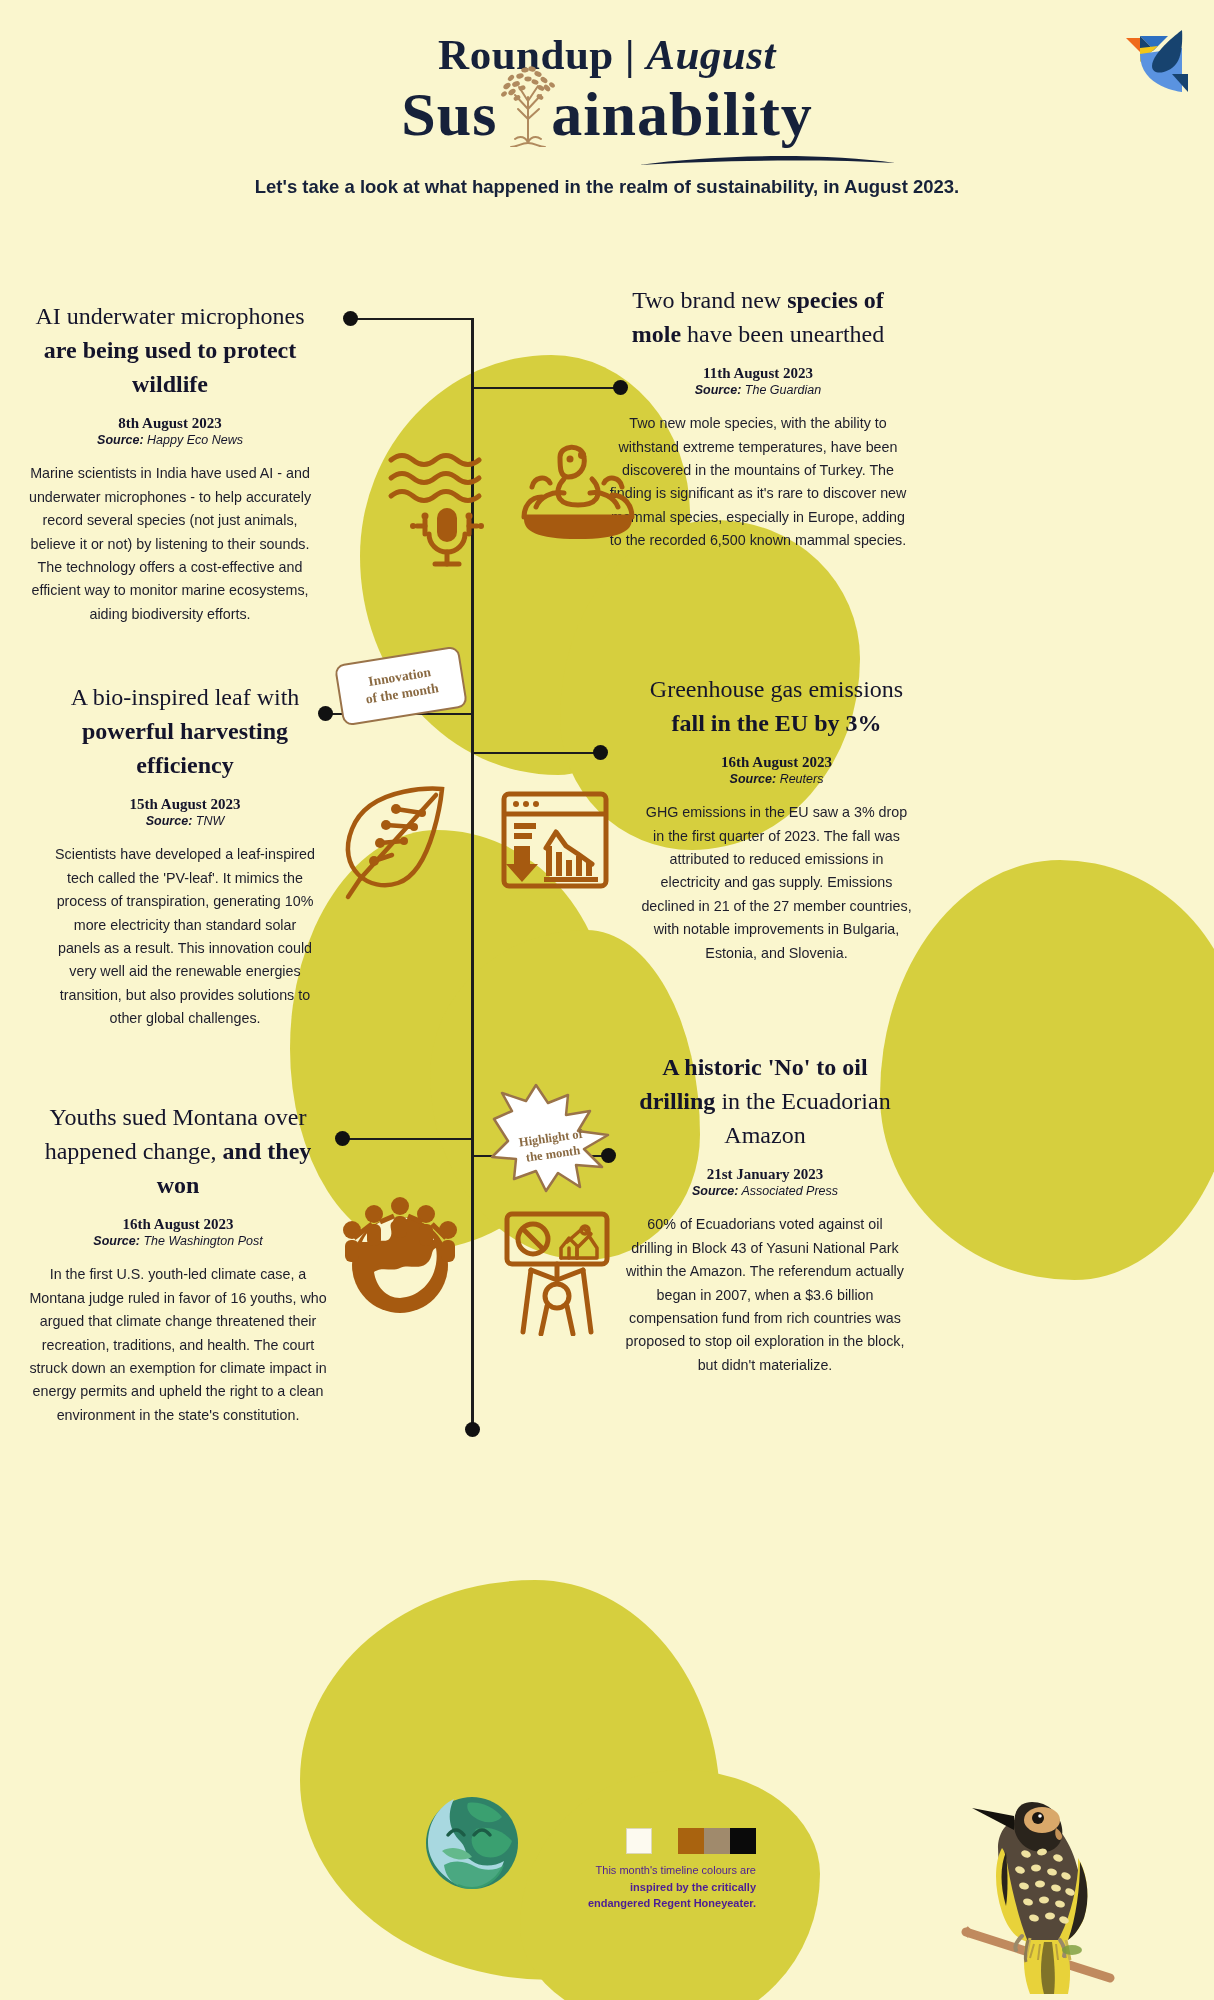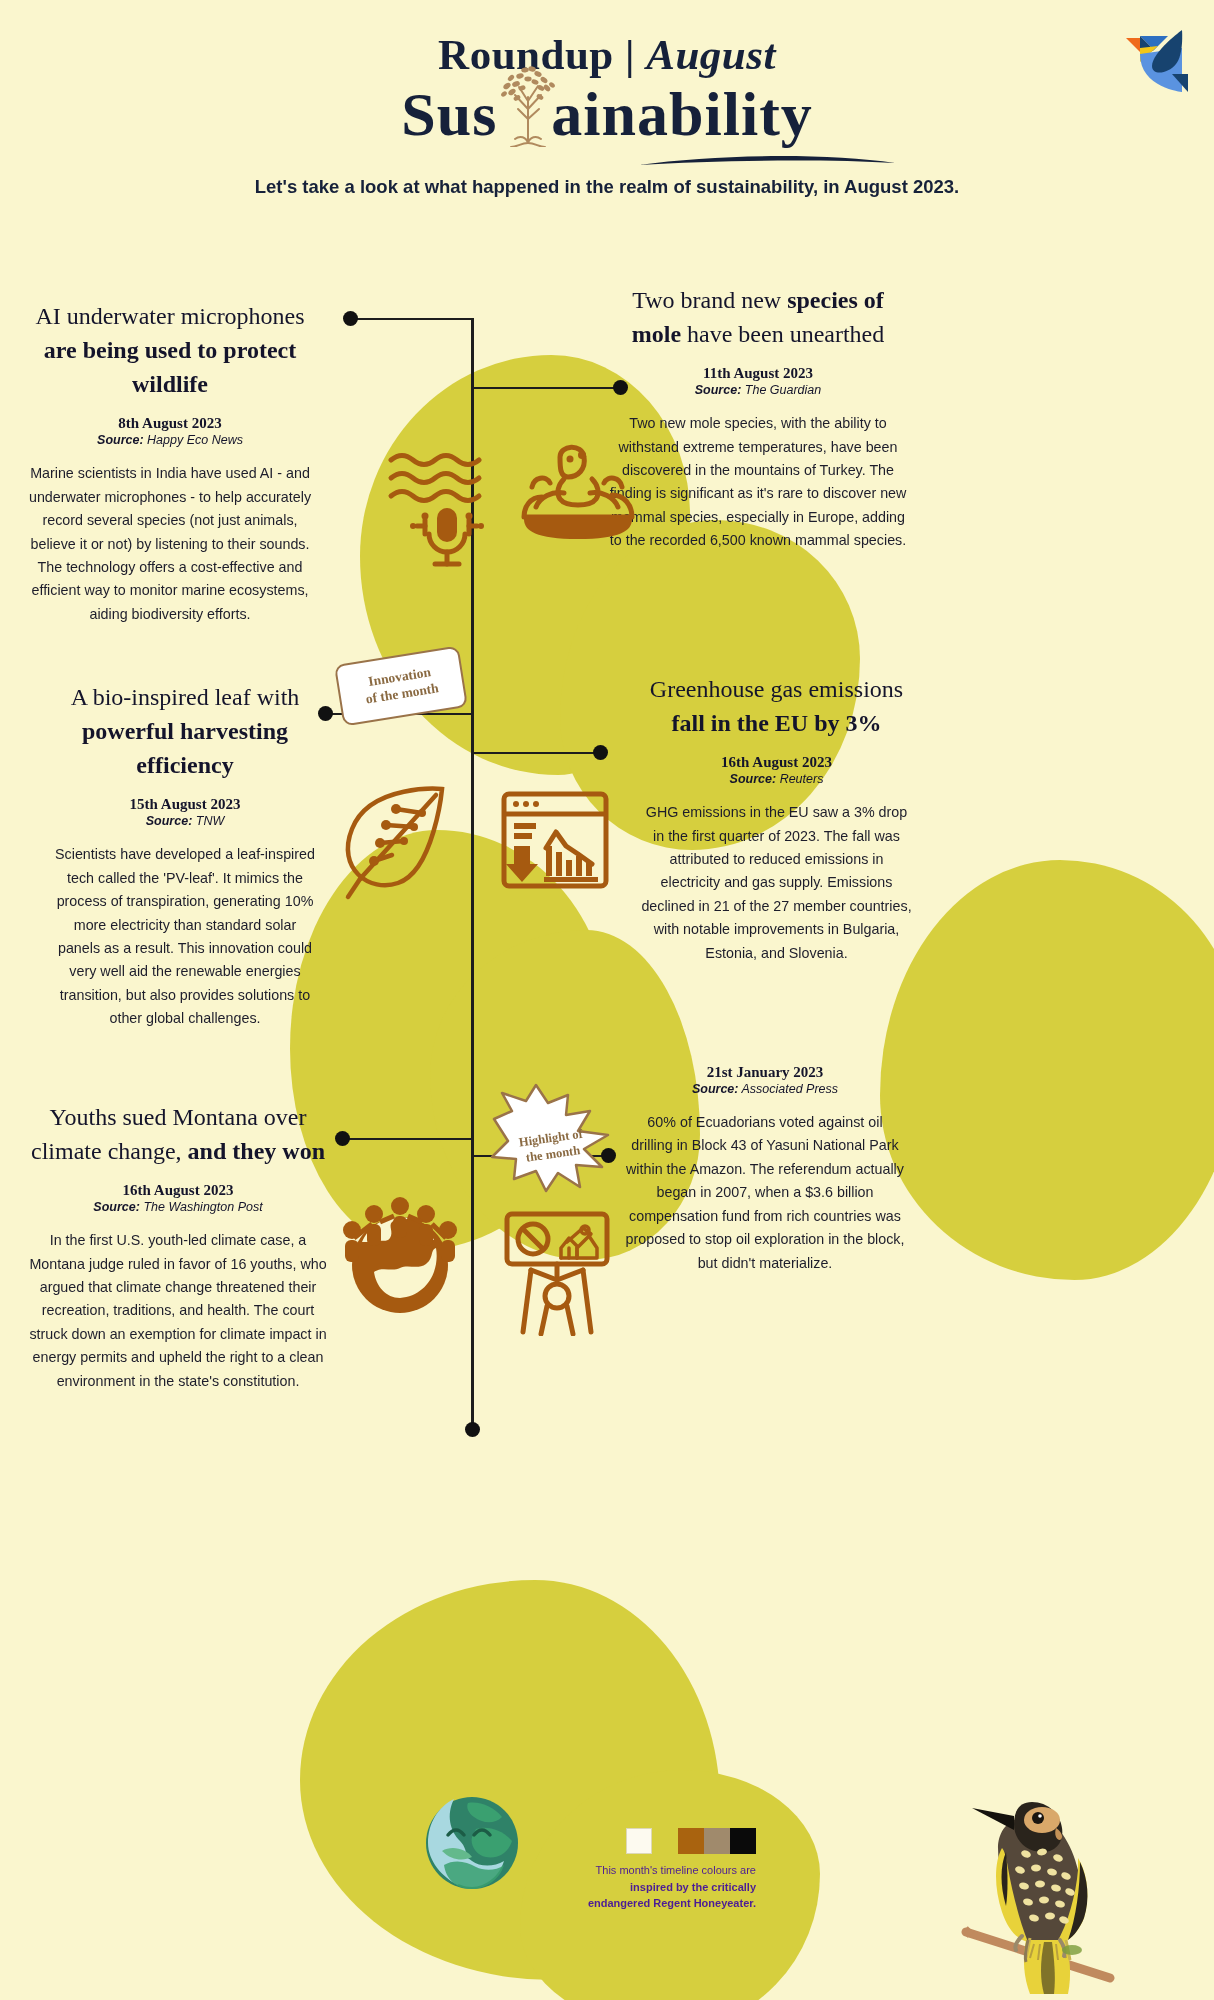--- a/index.html
+++ b/index.html
@@ -265,31 +265,34 @@
   <div class="art-date">16th August 2023</div>
   <div class="art-source">
     <b>Source:</b>
     <span>Reuters</span>
   </div>
   <div class="art-body">GHG emissions in the EU saw a 3% drop in the first quarter of 2023. The fall was attributed to reduced emissions in electricity and gas supply. Emissions declined in 21 of the 27 member countries, with notable improvements in Bulgaria, Estonia, and Slovenia.</div>
 </div>
 
 <div class="article" id="a5">
   <div class="art-head">
-    <span>Youths sued Montana over climate change, </span><b>and they won</b>
+    <span>Youths sued Montana over happened change, </span><b>and they won</b>
   </div>
   <div class="art-date">16th August 2023</div>
   <div class="art-source">
     <b>Source:</b>
     <span>The Washington Post</span>
   </div>
   <div class="art-body">In the first U.S. youth-led climate case, a Montana judge ruled in favor of 16 youths, who argued that climate change threatened their recreation, traditions, and health. The court struck down an exemption for climate impact in energy permits and upheld the right to a clean environment in the state's constitution.</div>
 </div>
 
 <div class="article" id="a6">
+  <div class="art-head">
+    <b>A historic 'No' to oil drilling</b><span> in the Ecuadorian Amazon</span>
+  </div>
   <div class="art-date">21st January 2023</div>
   <div class="art-source">
     <b>Source:</b>
     <span>Associated Press</span>
   </div>
   <div class="art-body">60% of Ecuadorians voted against oil drilling in Block 43 of Yasuni National Park within the Amazon. The referendum actually began in 2007, when a $3.6 billion compensation fund from rich countries was proposed to stop oil exploration in the block, but didn't materialize.</div>
 </div>
 
 <div class="spine-icon" style="left:385px; top:450px;">
   <svg width="130" height="120" viewBox="0 0 130 120" stroke="#a65a10" fill="none" stroke-width="5" stroke-linecap="round">

